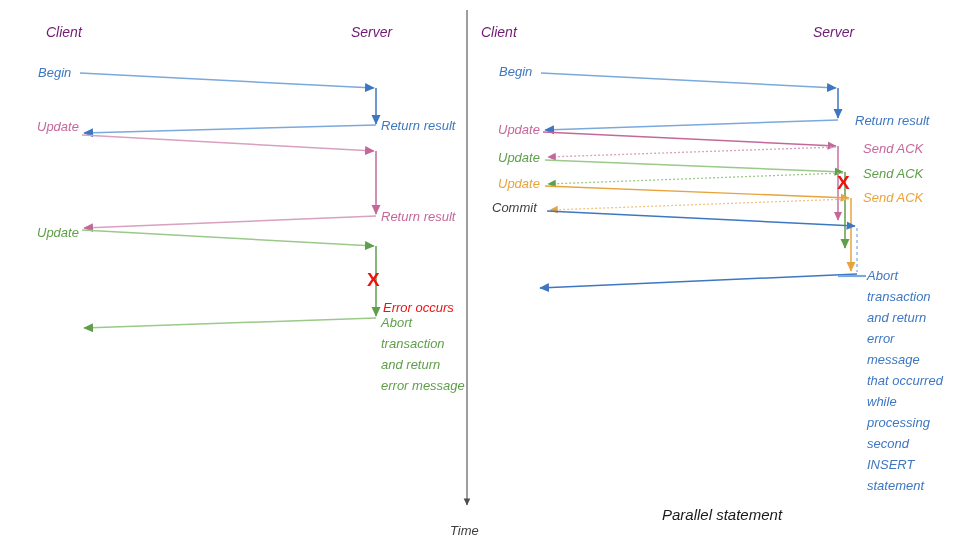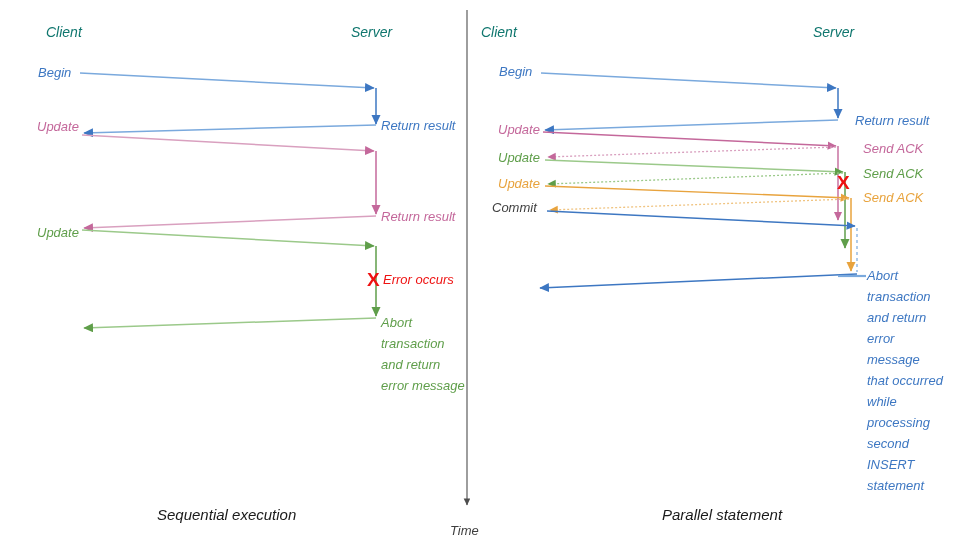--- a/index.html
+++ b/index.html
@@ -26,38 +26,39 @@
     position: absolute;
     font-family: "Liberation Sans", sans-serif;
     font-size: 13px;
     line-height: 15px;
     white-space: pre;
     font-style: italic;
   }
   .lbl.role {
     font-style: italic;
     font-size: 14px;
-    color: #0f766e;
+    color: #701a75;
   }
   .lbl.caption {
     font-size: 15px;
     color: #1a1a1a;
   }
   .lbl.timelbl {
     font-size: 13px;
     color: #3f3f3f;
     margin-top: 10px;
   }
   .lbl.multiline {
     white-space: pre-line;
     line-height: 21px;
   }
   .lbl.err {
     color: #ee1111;
     font-size: 13px;
+    margin-top: 28px;
   }
   .xmark {
     position: absolute;
     font-family: "Liberation Sans", sans-serif;
     font-weight: bold;
     font-size: 19px;
     color: #ee1111;
     line-height: 19px;
   }
 </style>
@@ -204,21 +205,20 @@
   <div class="lbl" style="left:381px; top:209px; color:#c4689b;">Return result</div>
 
   <div class="xmark" style="left:367px; top:270px;">X</div>
   <div class="lbl err" style="left:383px; top:272px;">Error occurs</div>
 
   <div class="lbl multiline" style="left:381px; top:312px; color:#5f9e4a;">Abort
 transaction
 and return
 error message</div>
 
-  <div class="lbl caption" style="left:157px; top:507px;">Sequential execution</div>
 
   <div class="lbl timelbl" style="left:450px; top:513px;">Time</div>
 
   <div class="lbl role" style="left:481px; top:25px;">Client</div>
   <div class="lbl role" style="left:813px; top:25px;">Server</div>
 
   <div class="lbl" style="left:499px; top:64px; color:#3d77c2;">Begin</div>
   <div class="lbl" style="left:498px; top:122px; color:#c4689b;">Update</div>
   <div class="lbl" style="left:498px; top:150px; color:#5f9e4a;">Update</div>
   <div class="lbl" style="left:498px; top:176px; color:#e8a33d;">Update</div>

